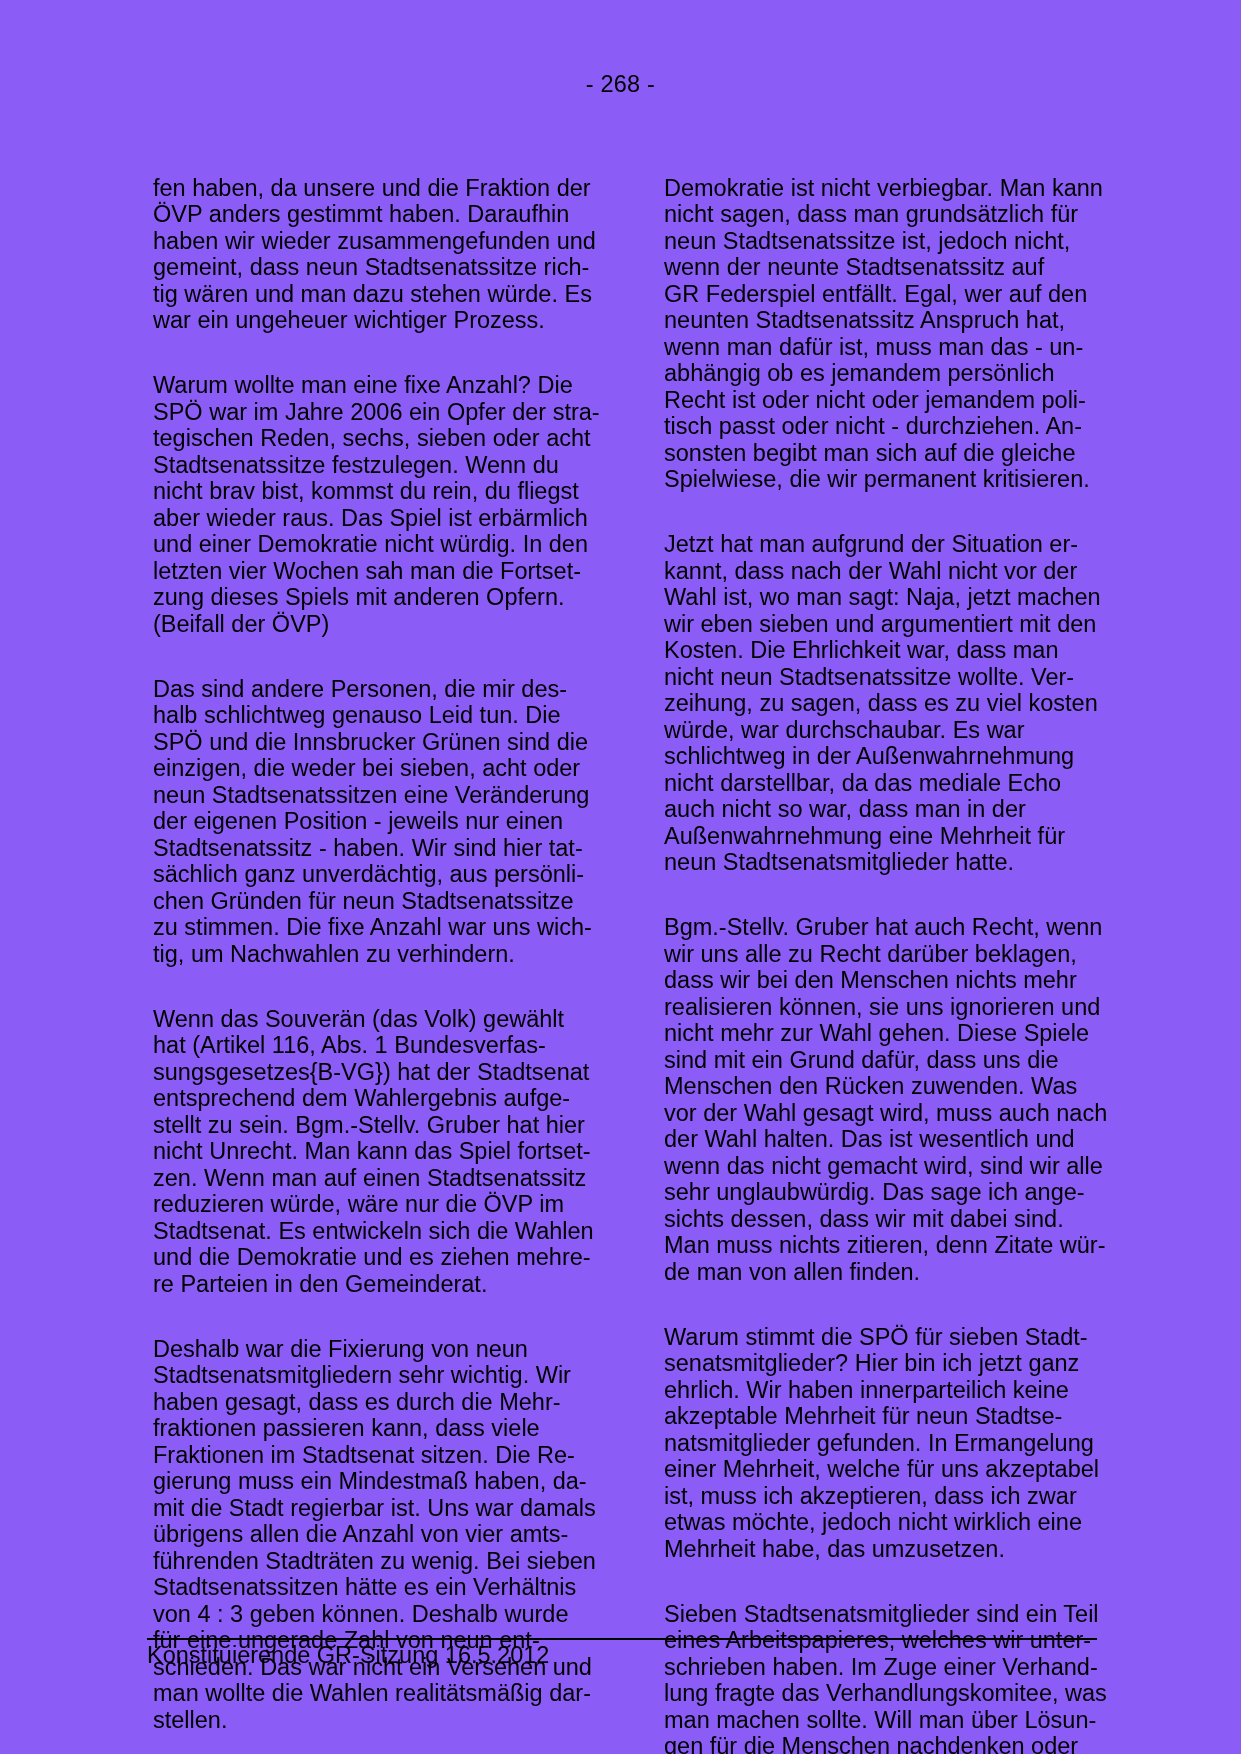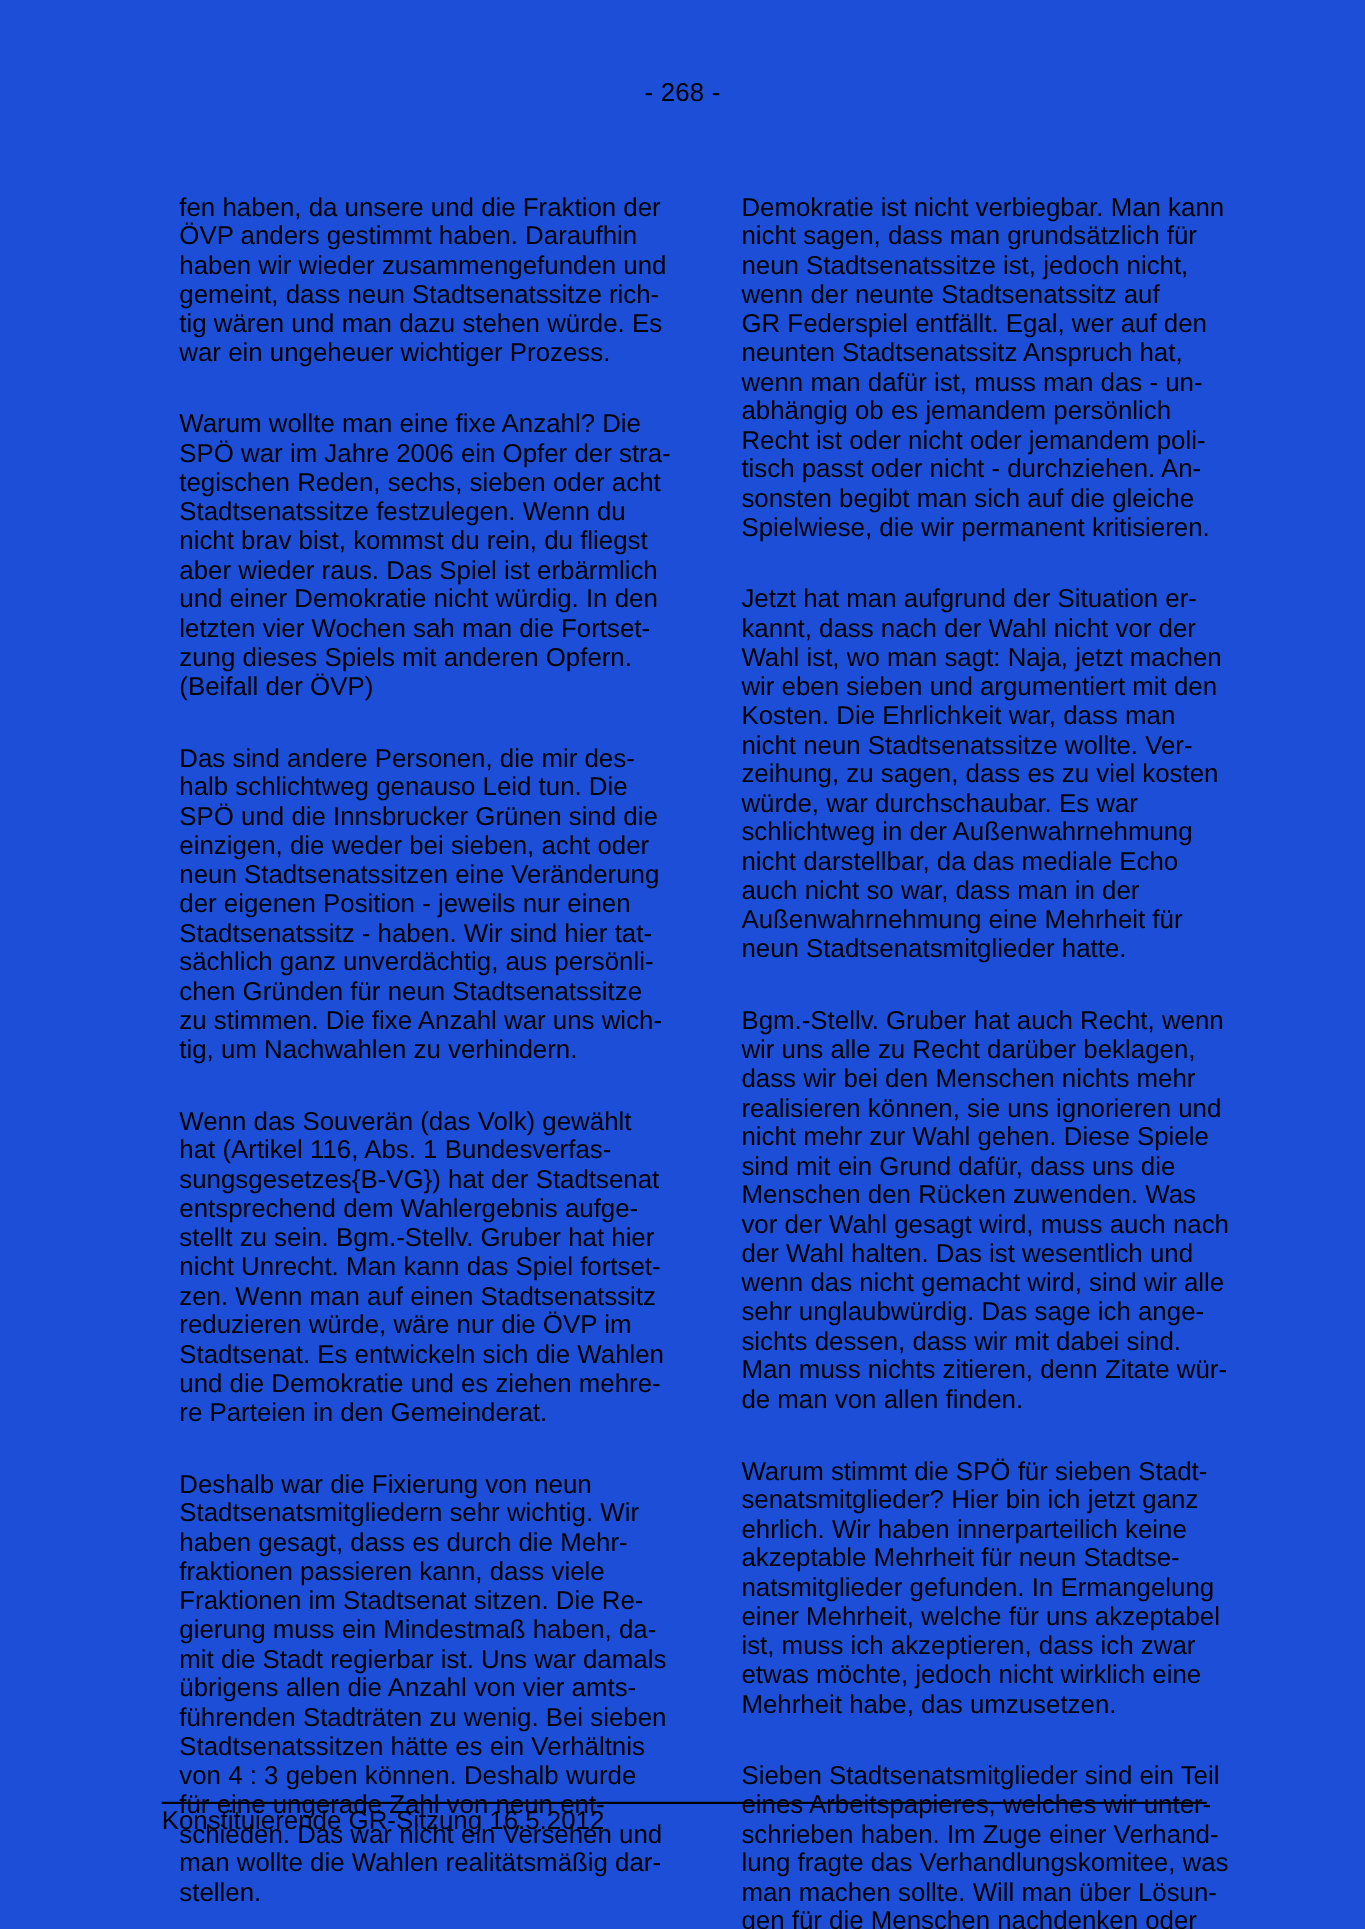--- a/index.html
+++ b/index.html
@@ -5,21 +5,21 @@
 <style>
   html, body {
     margin: 0;
     padding: 0;
     background: #ffffff;
   }
   .page {
     position: relative;
     width: 1241px;
     height: 1754px;
-    background: #1d4ed8;
+    background: #8b5cf6;
     font-family: "Liberation Sans", sans-serif;
     color: #000000;
     overflow: hidden;
   }
   .page-number {
     position: absolute;
     top: 71px;
     left: 0;
     width: 1241px;
     text-align: center;
@@ -31,21 +31,21 @@
     position: absolute;
     top: 148px;
     font-size: 23.5px;
     line-height: 26.5px;
     white-space: pre-line;
     text-align: left;
   }
   .col-left  { left: 147px; width: 480px; }
   .col-right { left: 658px; width: 480px; }
   .para {
-    margin: 0 0 12px 16px;
+    margin: 0 0 12px 6px;
   }
   .footer-rule {
     position: absolute;
     top: 1638px;
     left: 147px;
     width: 950px;
     height: 0;
     border-top: 2px solid #000000;
   }
   .footer-text {

